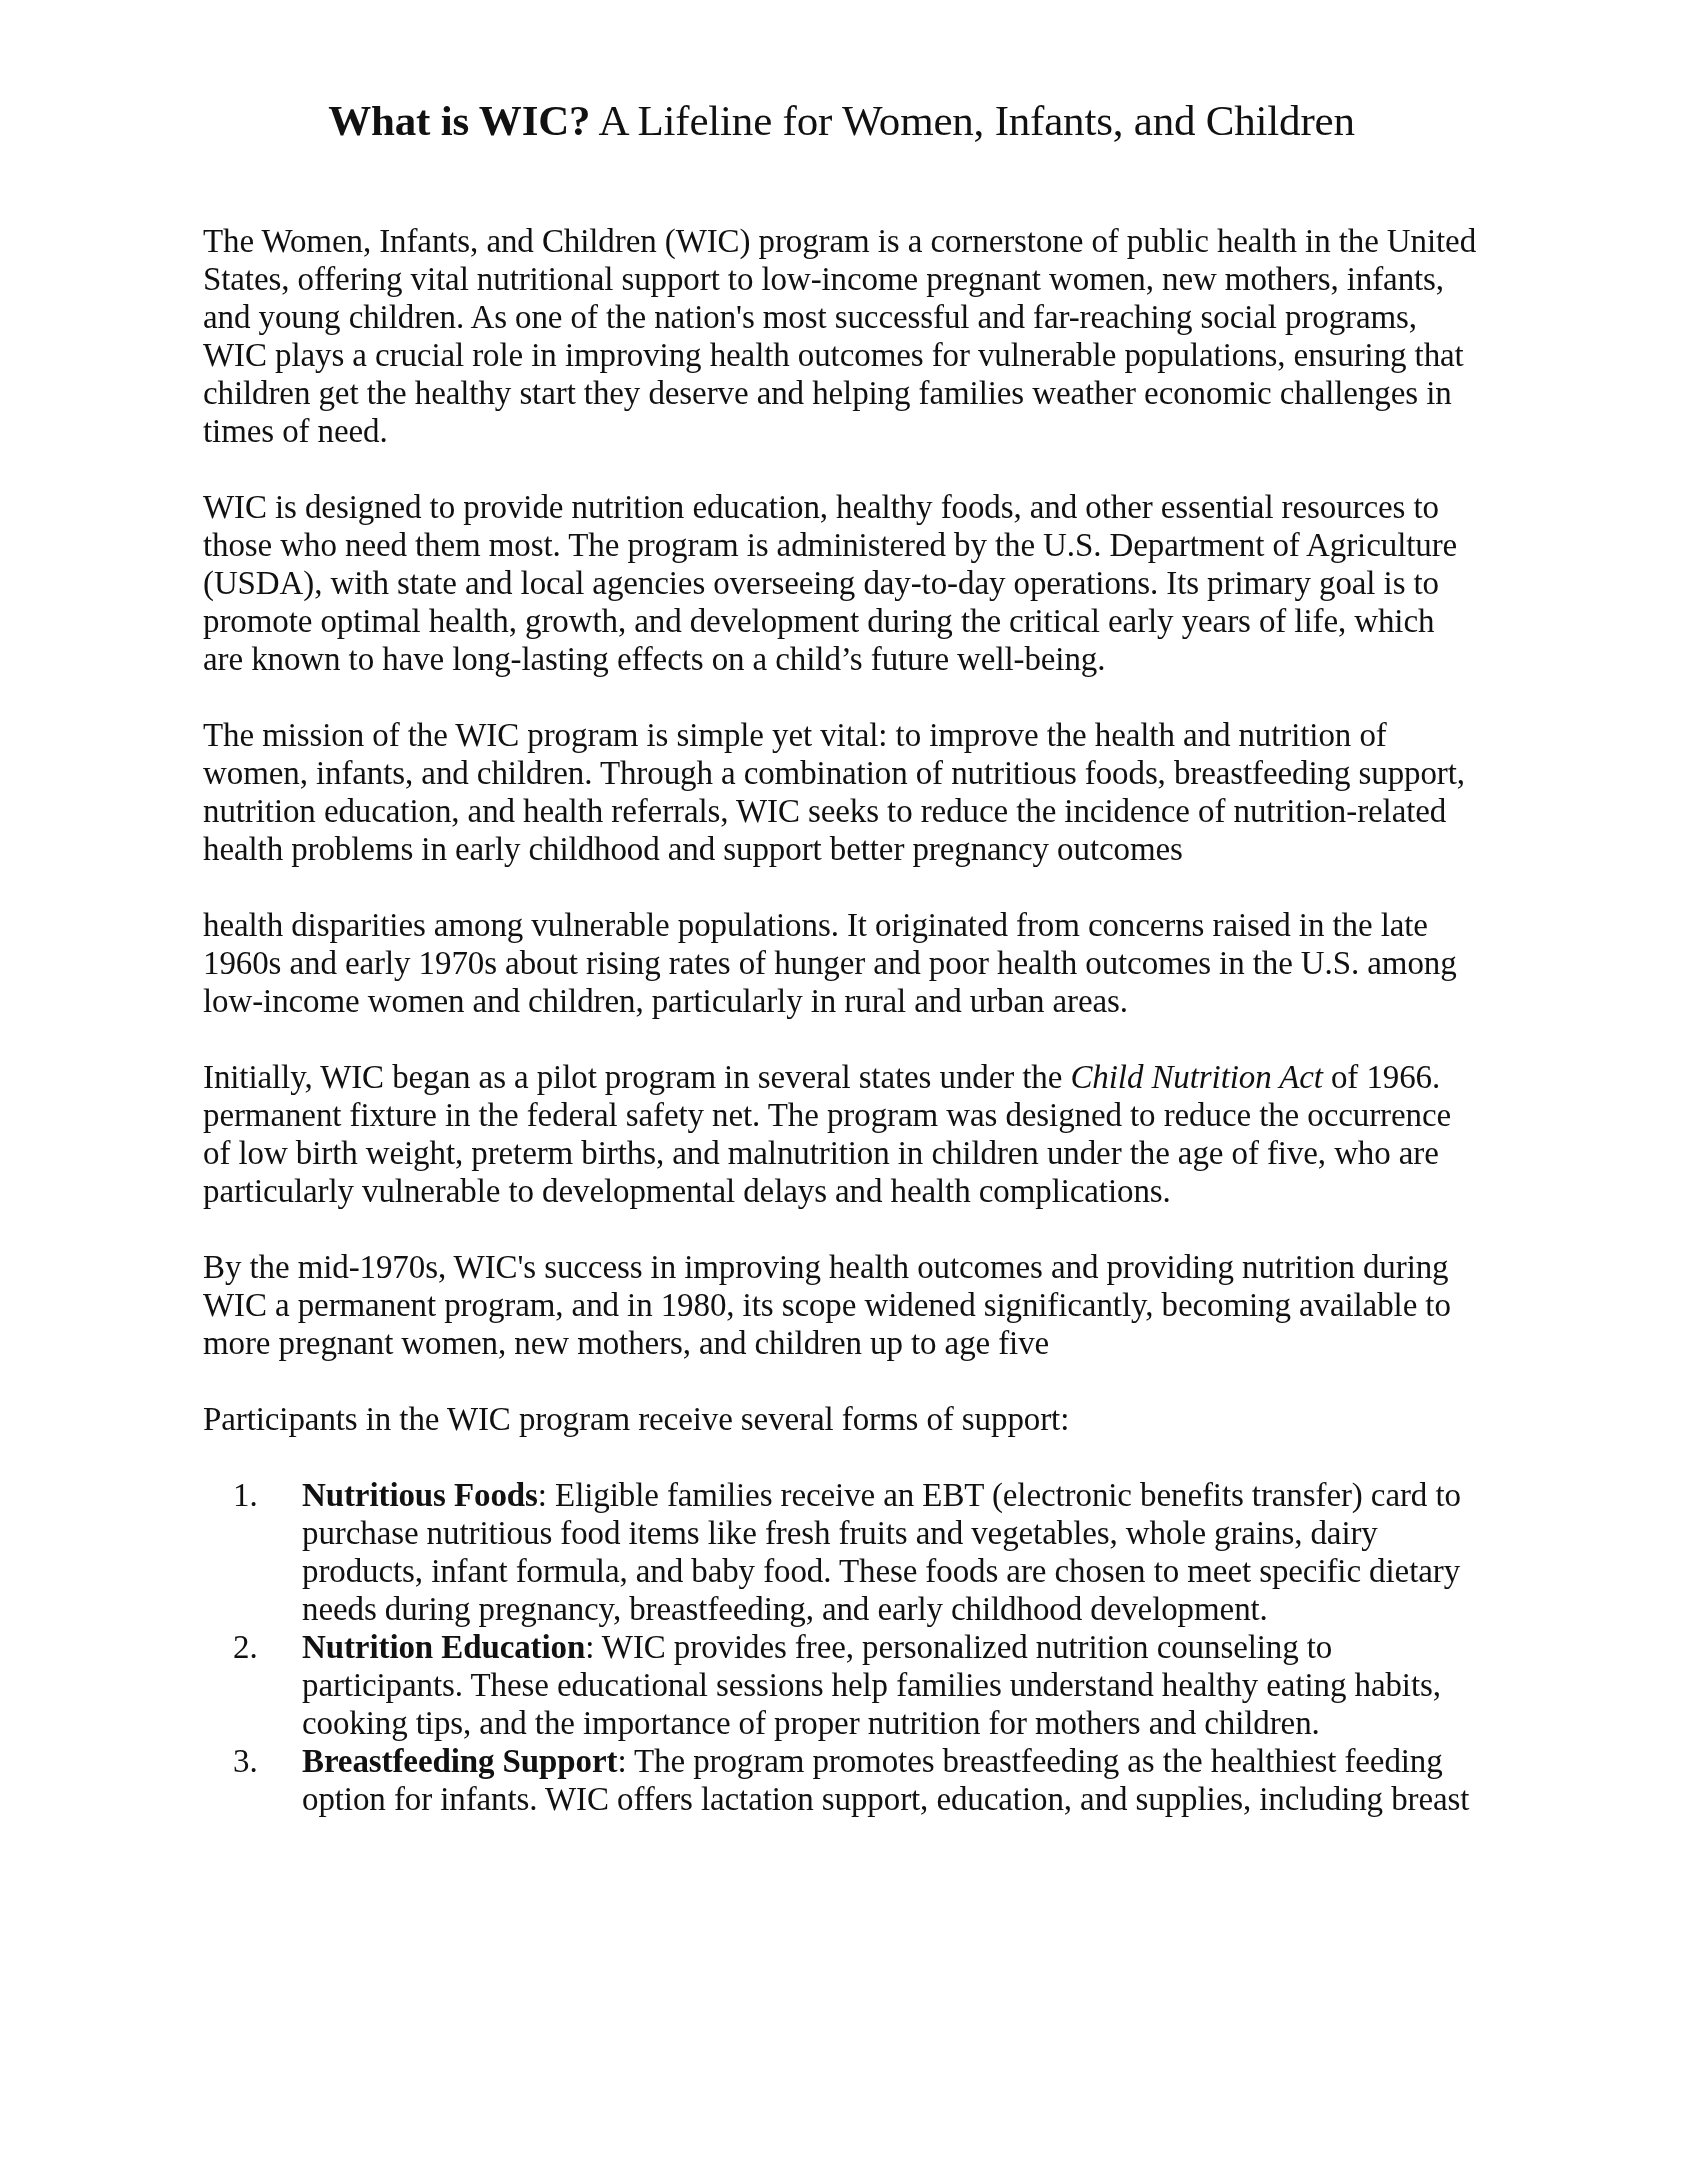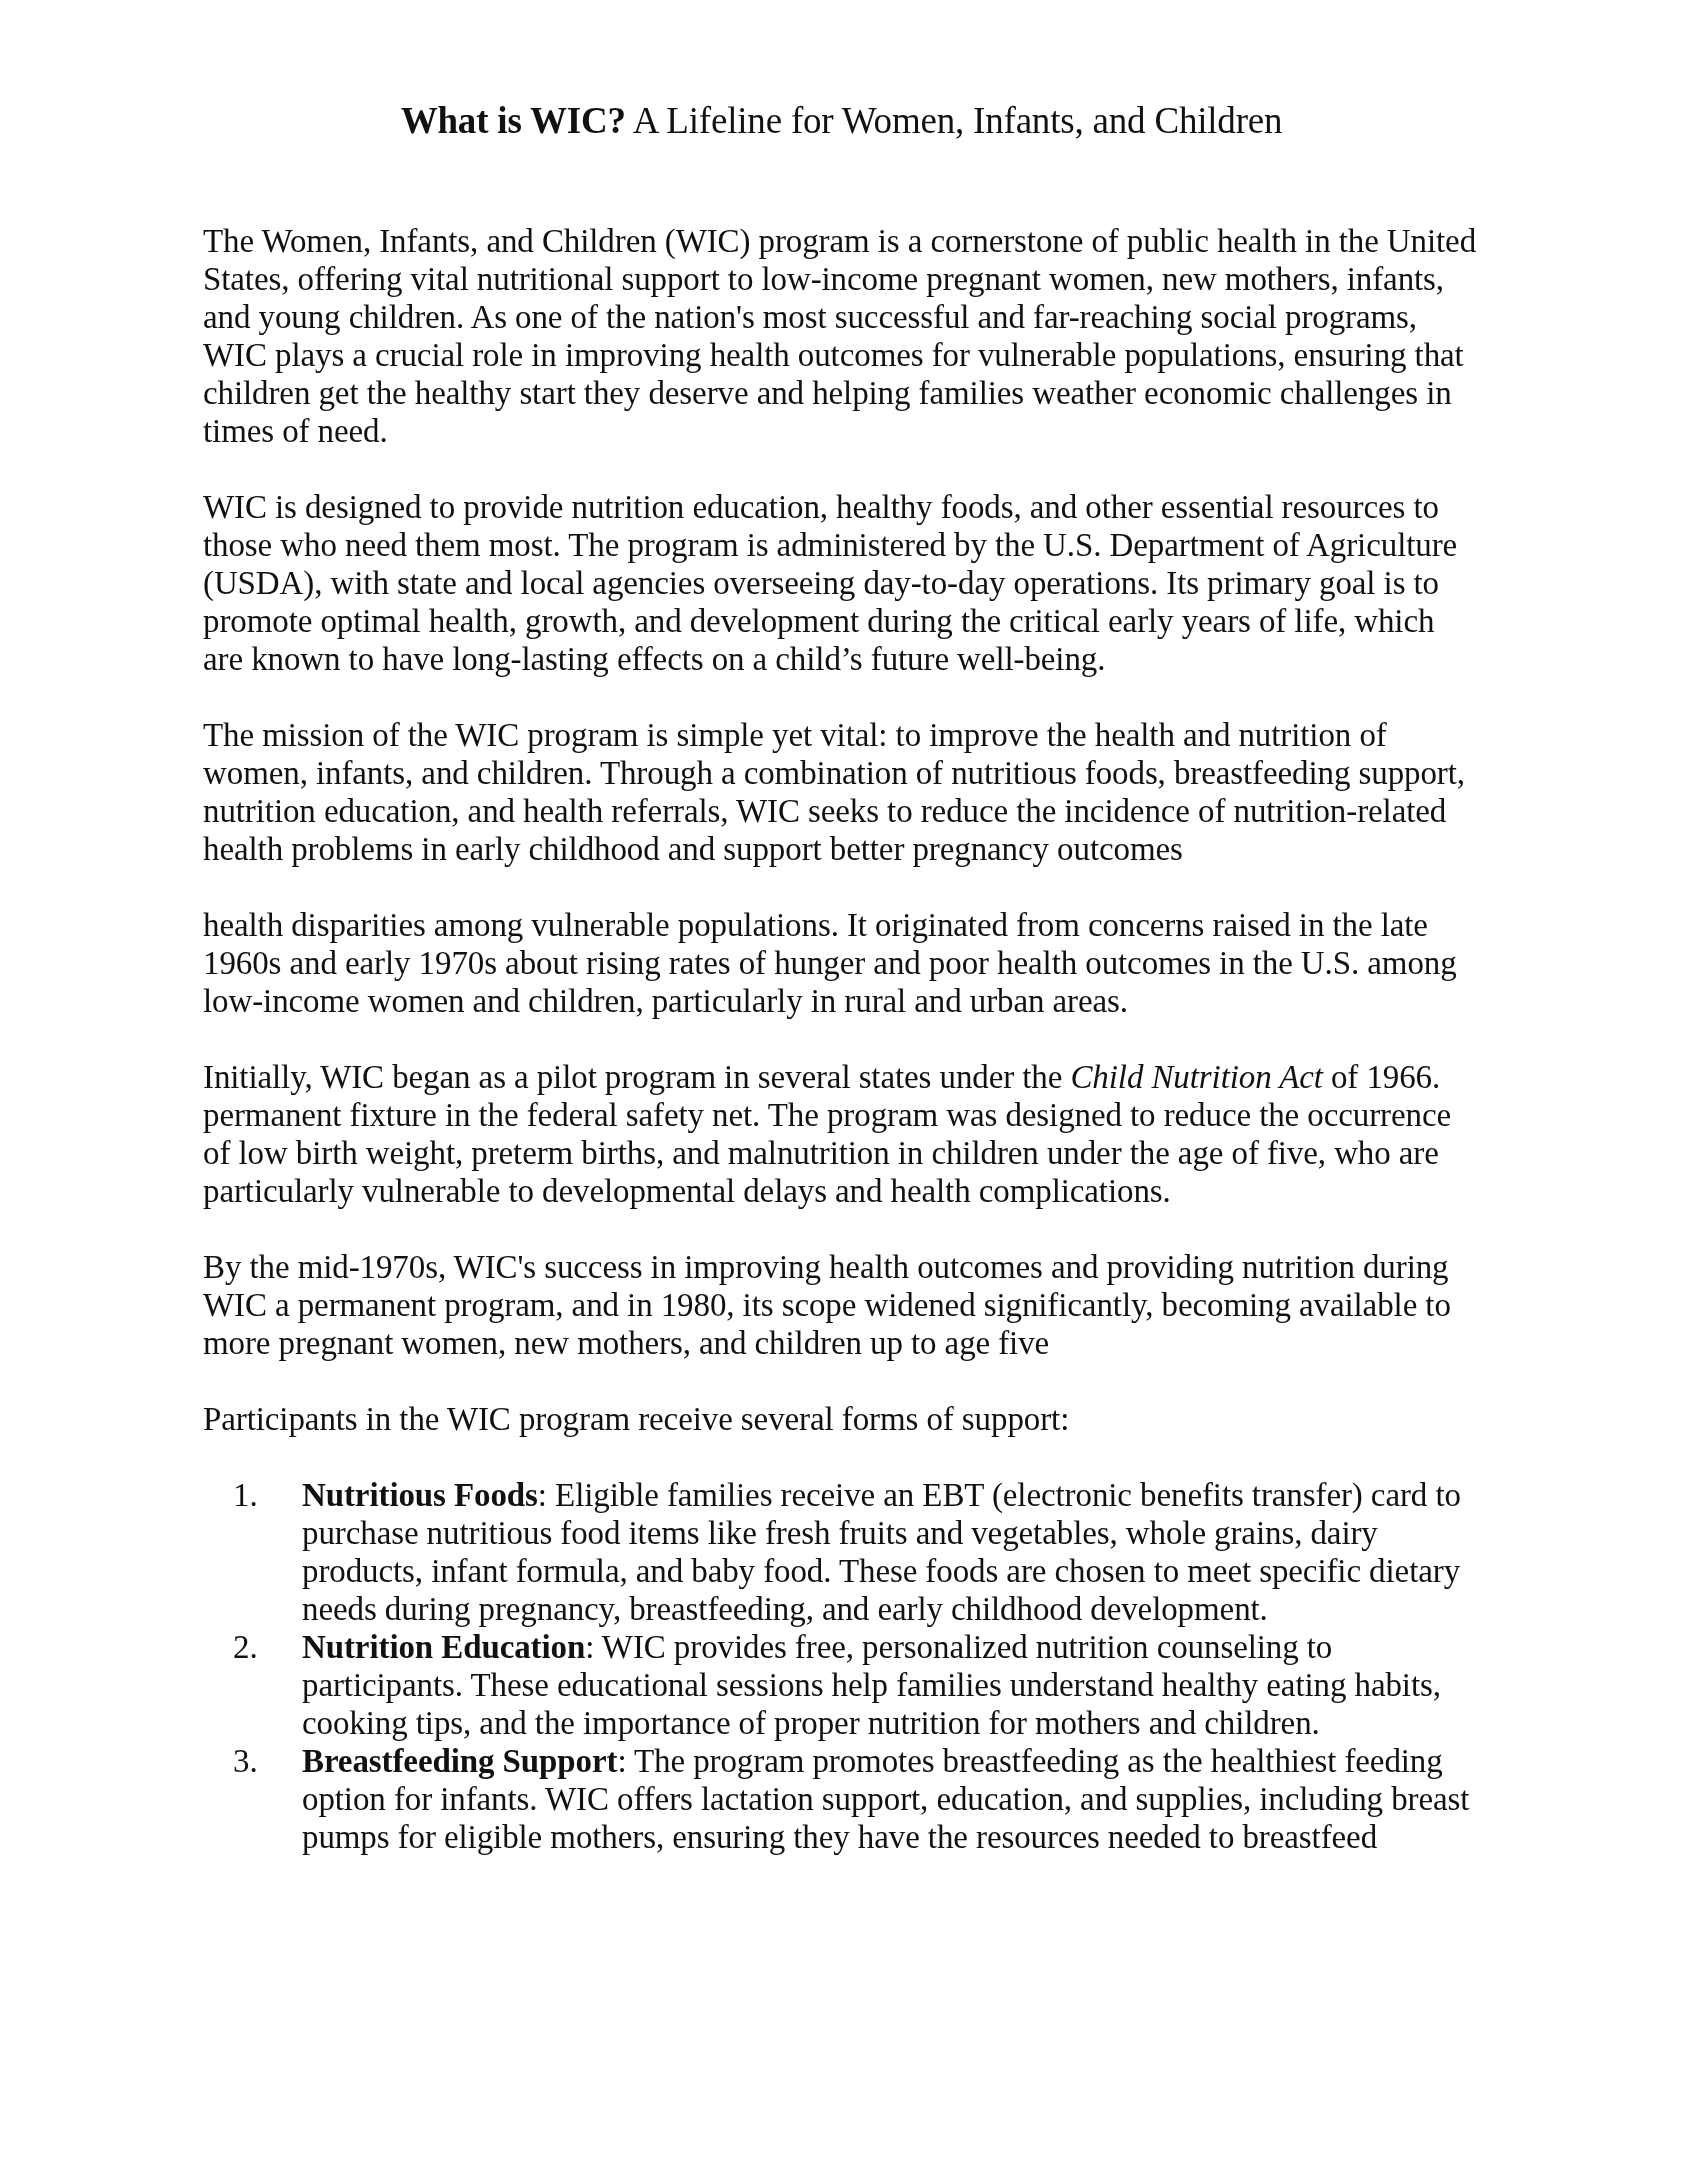--- a/index.html
+++ b/index.html
@@ -21,21 +21,21 @@
     top: 0;
     width: 1683px;
     height: 2178px;
   }
   .title {
     position: absolute;
     top: 97px;
     left: 0;
     width: 1683px;
     text-align: center;
-    font-size: 37px;
+    font-size: 43px;
     line-height: 48px;
     margin: 0;
     font-weight: normal;
     letter-spacing: -0.2px;
   }
   .title .bold { font-weight: bold; }
   .body {
     position: absolute;
     left: 203px;
     top: 222px;
@@ -132,19 +132,18 @@
       <li>
         <span class="num">2.</span>
         <span class="line"><span class="b">Nutrition Education</span><span>: WIC provides free, personalized nutrition counseling to</span></span>
         <span class="line">participants. These educational sessions help families understand healthy eating habits,</span>
         <span class="line">cooking tips, and the importance of proper nutrition for mothers and children.</span>
       </li>
       <li>
         <span class="num">3.</span>
         <span class="line"><span class="b">Breastfeeding Support</span><span>: The program promotes breastfeeding as the healthiest feeding</span></span>
         <span class="line">option for infants. WIC offers lactation support, education, and supplies, including breast</span>
-        <span class="line">pumps for eligible mothers, ensuring they have the resources needed to breastfeed</span>
       </li>
     </ol>
 
   </div>
 </div>
 
 
 </body></html>

